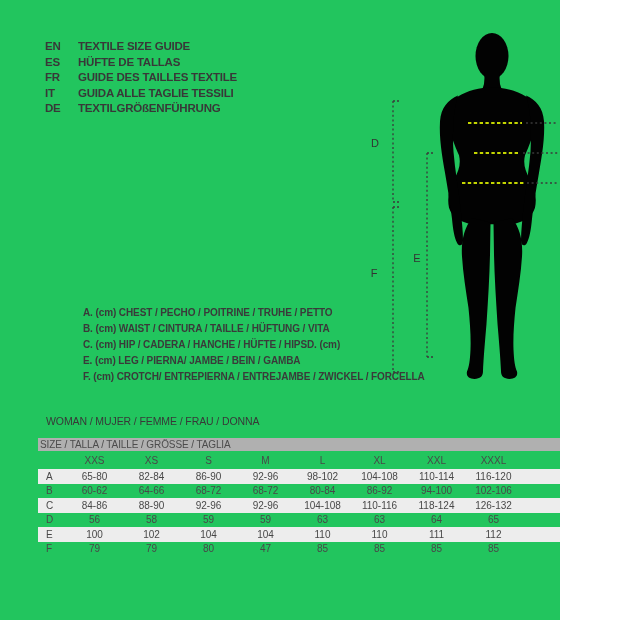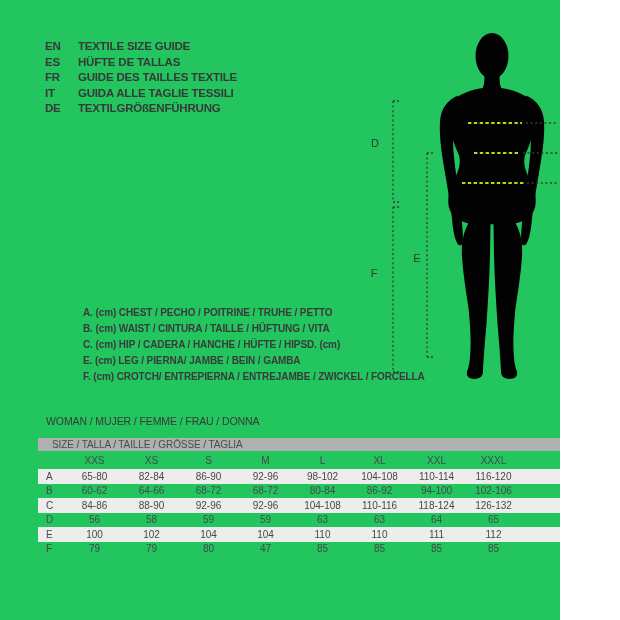--- a/index.html
+++ b/index.html
@@ -22,21 +22,21 @@
   
   .figure-area{position:absolute;left:360px;top:20px;width:250px;height:380px;}
   .figure-area svg{position:absolute;left:0;top:0;}
   .marker-label{position:absolute;transform:translate(-50%,-50%);
     font-size:11px;font-weight:400;color:#333;}
   
   .size-table{position:absolute;left:38px;top:438px;width:540px;
     border-collapse:collapse;table-layout:fixed;font-size:10px;color:#484848;}
   .size-table th,.size-table td{padding:0;margin:0;font-weight:400;}
   .size-table .bar th{background:#b0b0b0;height:13px;text-align:left;
-    padding-left:14px;font-size:10px;color:#4c4c4c;letter-spacing:-0.1px;}
+    padding-left:2px;font-size:10px;color:#4c4c4c;letter-spacing:-0.1px;}
   .size-table .cols th{height:18px;text-align:center;vertical-align:middle;margin-top:44px;}
   .size-table tbody td{height:14.5px;text-align:center;vertical-align:middle;}
   .size-table tbody td.rowlabel{text-align:left;padding-left:8px;}
   .size-table tbody tr:nth-child(odd){background:#ededed;}
 </style>
 </head>
 <body>
 
 <div class="canvas">
 

